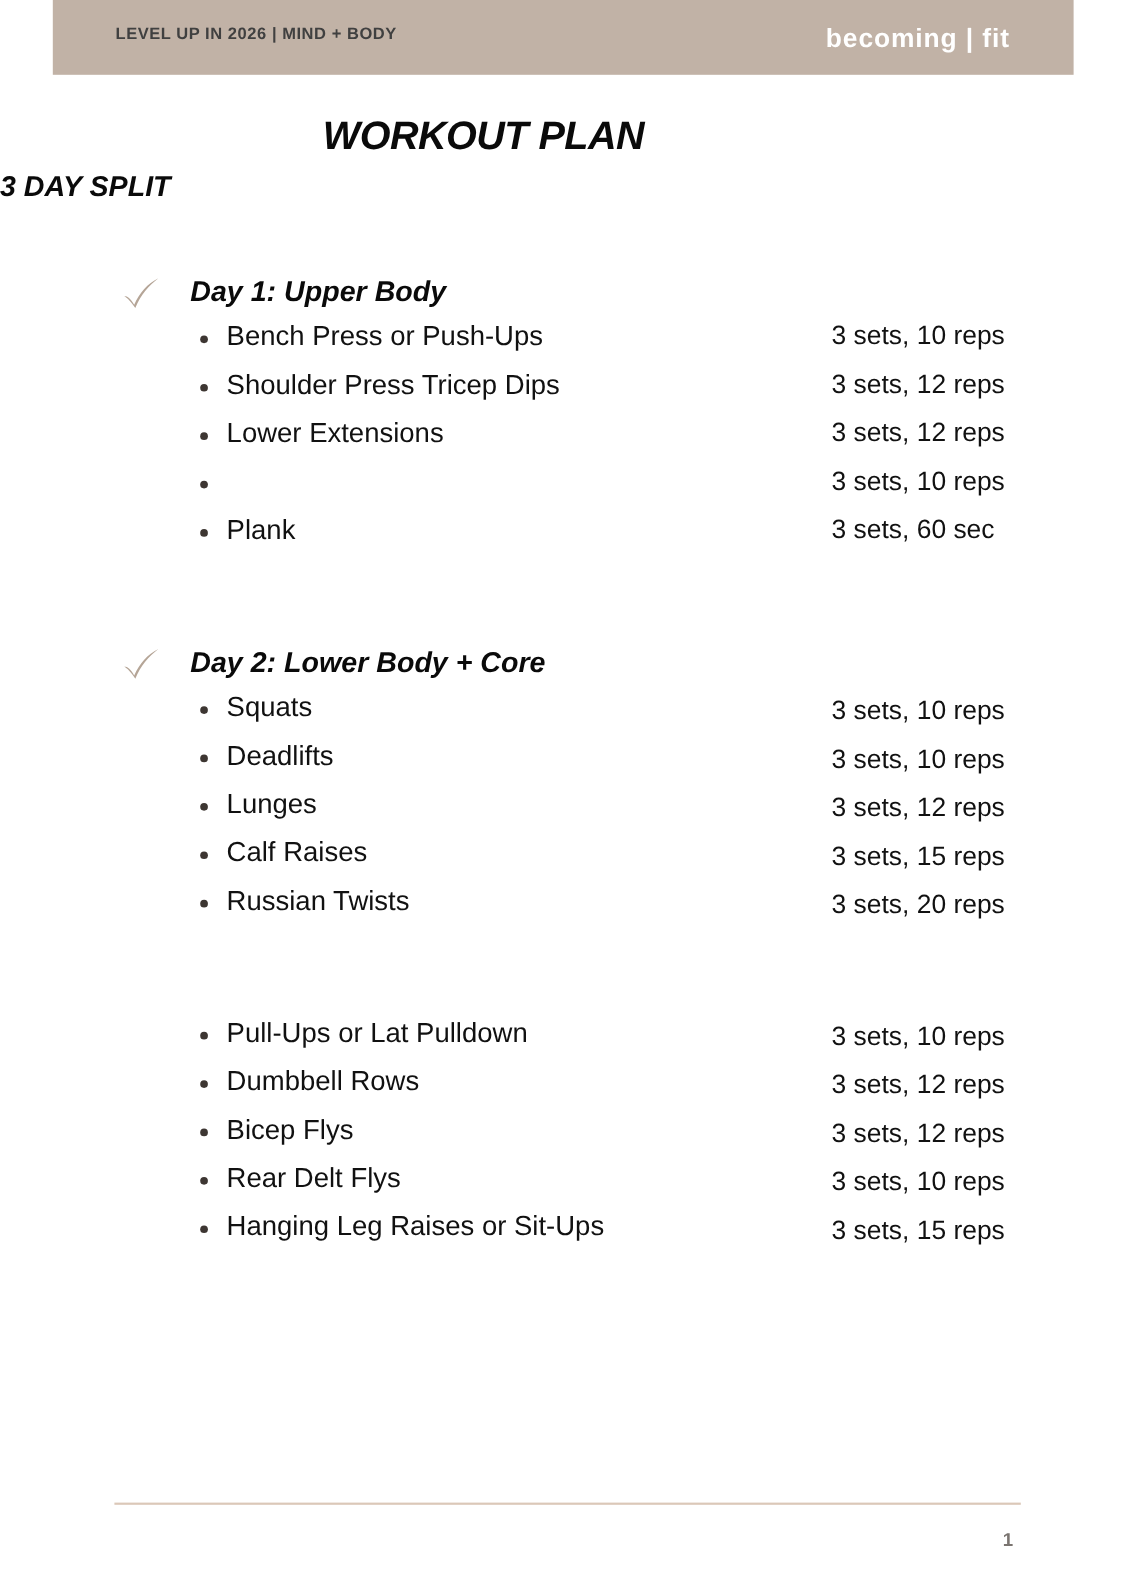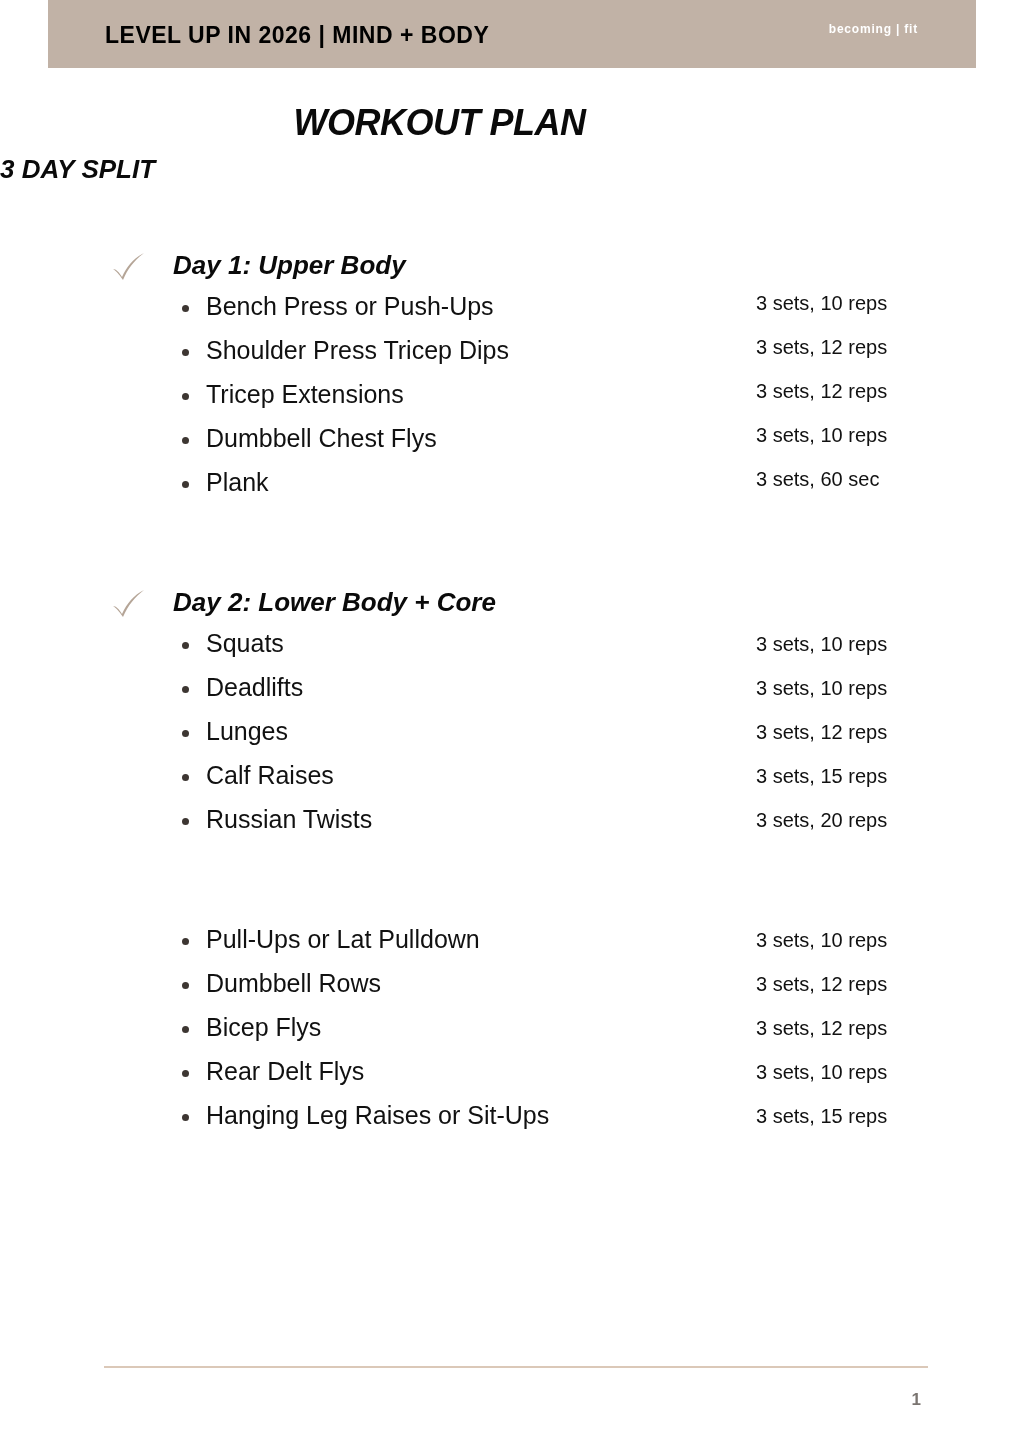--- a/index.html
+++ b/index.html
@@ -17,30 +17,30 @@
     left: 48px;
     top: 0;
     width: 928px;
     height: 68px;
     background: #c1b2a6;
   }
   .header-left {
     position: absolute;
     left: 57px;
     top: 22px;
-    font-size: 23px;
-    font-weight: bold;
-    color: #000000;
+    font-size: 15px;
+    font-weight: bold;
+    color: #404040;
     letter-spacing: 0.5px;
   }
   .header-right {
     position: absolute;
     right: 58px;
     top: 22px;
-    font-size: 12px;
+    font-size: 24px;
     font-weight: bold;
     color: #ffffff;
     letter-spacing: 0.8px;
     margin-left: 16px;
   }
   .title {
     position: absolute;
     left: 0;
     width: 879px;
     top: 102px;
@@ -105,21 +105,21 @@
     position: absolute;
     left: 98px;
     top: 6px;
     font-size: 25px;
     color: #111111;
   }
   .ex-sets {
     position: absolute;
     left: 648px;
     top: 6px;
-    font-size: 20px;
+    font-size: 24px;
     color: #111111;
   }
   .footer-line {
     position: absolute;
     left: 104px;
     top: 1366px;
     width: 824px;
     height: 2px;
     background: #dbc8b8;
   }
@@ -155,26 +155,25 @@
     <span class="ex-name">Bench Press or Push-Ups</span>
     <span class="ex-sets">3 sets, 10 reps</span>
   </div>
   <div class="ex-row">
     <span class="bullet"></span>
     <span class="ex-name">Shoulder Press Tricep Dips</span>
     <span class="ex-sets">3 sets, 12 reps</span>
   </div>
   <div class="ex-row">
     <span class="bullet"></span>
-    <span class="ex-name">Tricep Extensions</span>
+    <span class="ex-name">Lower Extensions</span>
     <span class="ex-sets">3 sets, 12 reps</span>
   </div>
   <div class="ex-row">
     <span class="bullet"></span>
-    <span class="ex-name">Dumbbell Chest Flys</span>
     <span class="ex-sets">3 sets, 10 reps</span>
   </div>
   <div class="ex-row">
     <span class="bullet"></span>
     <span class="ex-name">Plank</span>
     <span class="ex-sets">3 sets, 60 sec</span>
   </div>
 </div>
 
 <div class="day" style="top:583px;">

